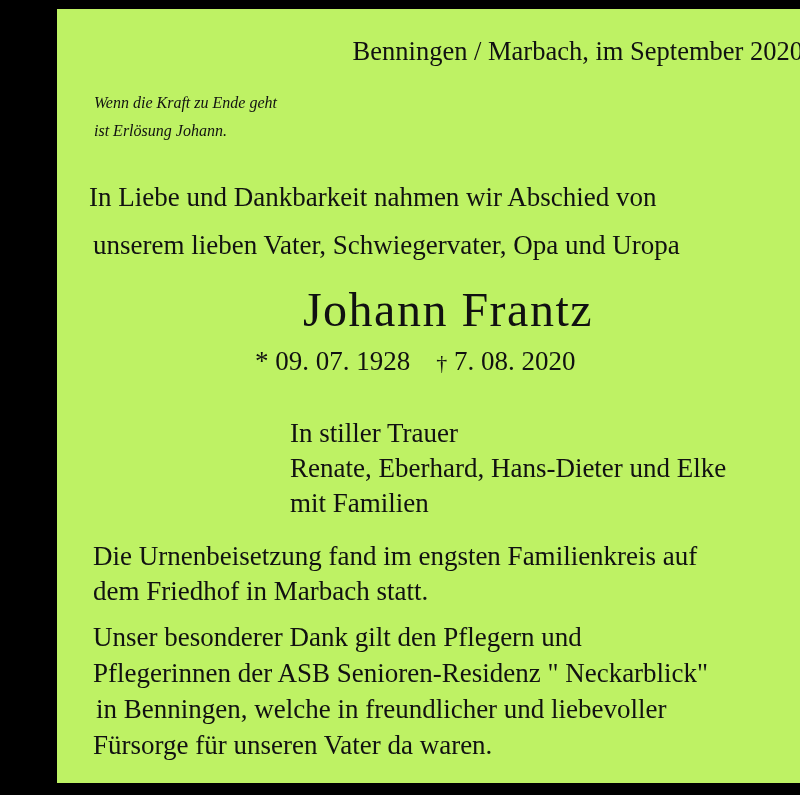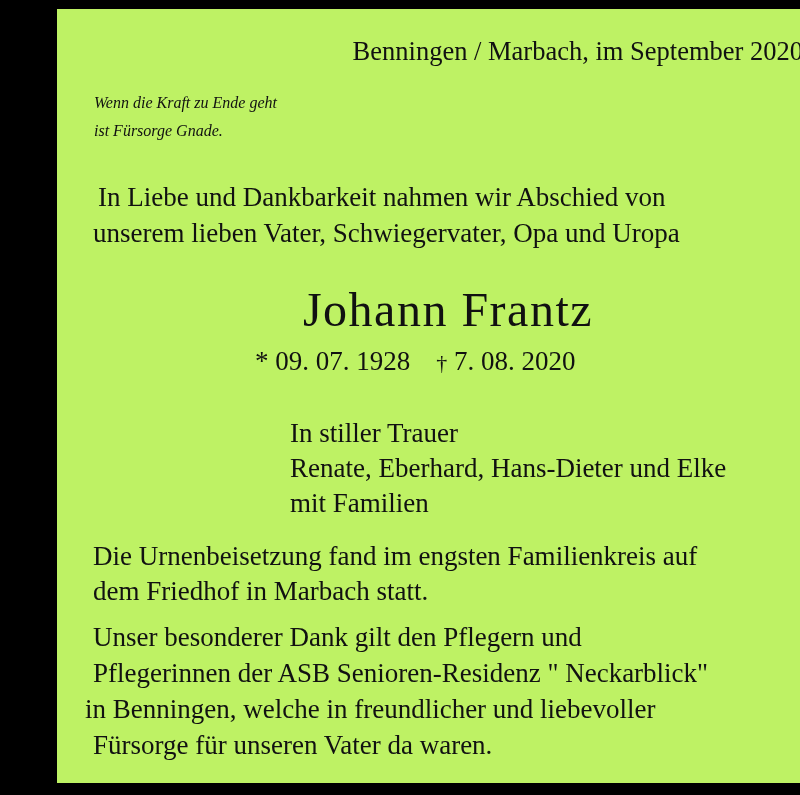--- a/index.html
+++ b/index.html
@@ -22,36 +22,36 @@
   .dates .gap { display:inline-block; width:26px; }
   .cross { font-size:22px; }
 </style>
 </head>
 <body>
 
 <div class="card">
   <div class="line place">Benningen / Marbach, im September 2020</div>
 
   <div class="line motto" style="top:80px">Wenn die Kraft zu Ende geht</div>
-  <div class="line motto" style="top:108px">ist Fürsorge Gnade.</div>
+  <div class="line motto" style="top:108px">ist Erlösung Johann.</div>
 
-  <div class="line" style="left:41px; top:172px">In Liebe und Dankbarkeit nahmen wir Abschied von</div>
-  <div class="line" style="left:36px; top:208px">unserem lieben Vater, Schwiegervater, Opa und Uropa</div>
+  <div class="line" style="left:32px; top:172px">In Liebe und Dankbarkeit nahmen wir Abschied von</div>
+  <div class="line" style="left:36px; top:220px">unserem lieben Vater, Schwiegervater, Opa und Uropa</div>
 
   <div class="name">Johann Frantz</div>
 
   <div class="dates">
     <span>* 09. 07. 1928</span><span class="gap"></span><span class="cross">†</span>
     <span>7. 08. 2020</span>
   </div>
 
   <div class="line" style="left:233px; top:408px">In stiller Trauer</div>
   <div class="line" style="left:233px; top:443px">Renate, Eberhard, Hans-Dieter und Elke</div>
   <div class="line" style="left:233px; top:478px">mit Familien</div>
 
   <div class="line" style="left:36px; top:531px">Die Urnenbeisetzung fand im engsten Familienkreis auf</div>
   <div class="line" style="left:36px; top:566px">dem Friedhof in Marbach statt.</div>
 
   <div class="line" style="left:36px; top:612px">Unser besonderer Dank gilt den Pflegern und</div>
   <div class="line" style="left:36px; top:648px">Pflegerinnen der ASB Senioren-Residenz " Neckarblick"</div>
-  <div class="line" style="left:28px; top:684px">in Benningen, welche in freundlicher und liebevoller</div>
+  <div class="line" style="left:39px; top:684px">in Benningen, welche in freundlicher und liebevoller</div>
   <div class="line" style="left:36px; top:720px">Fürsorge für unseren Vater da waren.</div>
 </div>
 
 </body></html>

